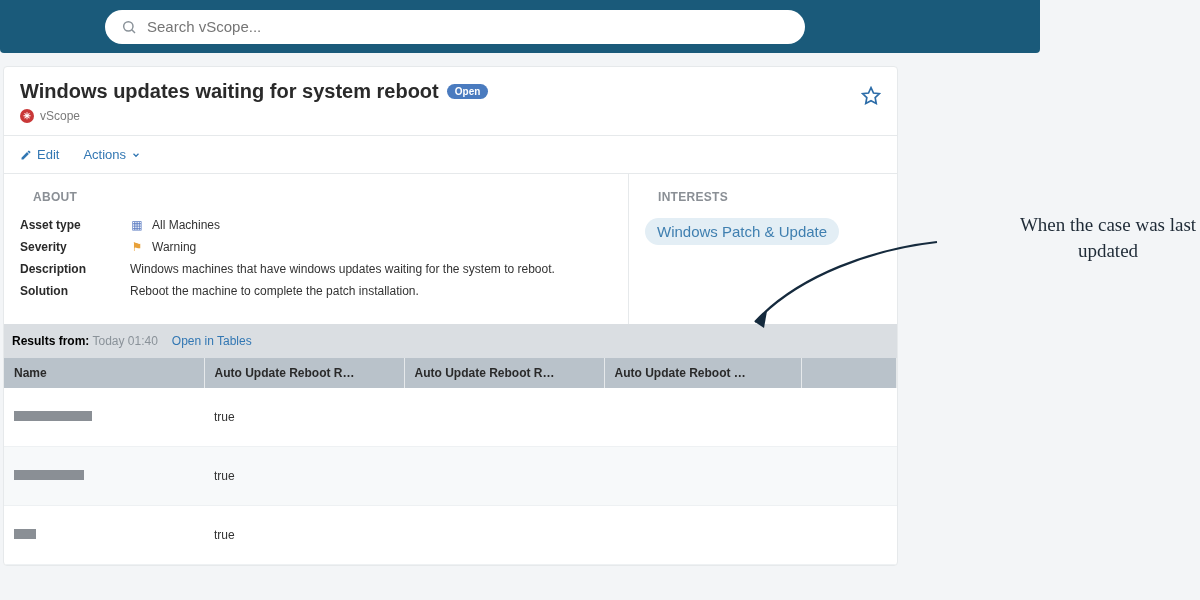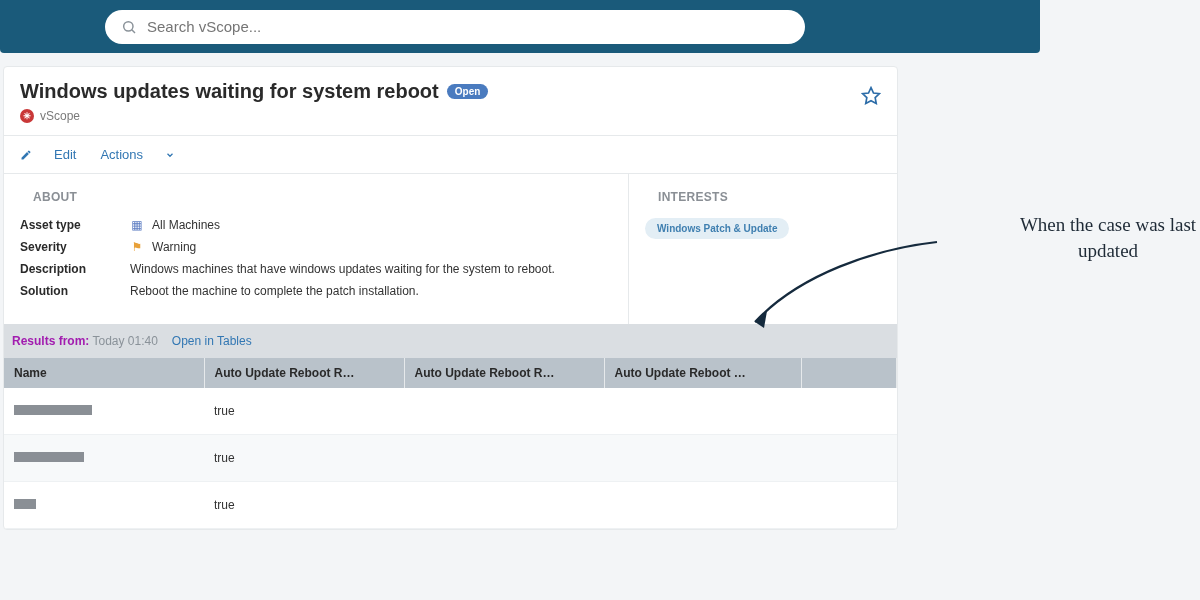--- a/index.html
+++ b/index.html
@@ -80,21 +80,21 @@
     border-bottom: 1px solid #e6e9eb;
     display: flex;
     gap: 24px;
     align-items: center;
   }
   .action-link {
     color: #3277b3;
     font-size: 13px;
     display: flex;
     align-items: center;
-    gap: 22px;
+    gap: 5px;
     cursor: pointer;
   }
   .content-grid {
     display: flex;
   }
   .about-col {
     flex: 1;
     padding: 16px 16px 18px 16px;
     border-right: 1px solid #e6e9eb;
   }
@@ -113,25 +113,24 @@
   .about-row { display: flex; margin-bottom: 8px; }
   .about-label { font-size: 12px; font-weight: 700; color: #2a2a2a; width: 110px; flex-shrink: 0; }
   .about-val { font-size: 12px; color: #333; display: flex; align-items: center; gap: 8px; }
   .mini-icon { width: 14px; display:inline-flex; justify-content:center; }
   .grid-icon { color: #5b7cc2; font-size: 12px; }
   .flag-icon { color: #e8a13a; font-size: 12px; }
   .interest-pill {
     display: inline-block;
     background: #e3eef5;
     color: #3f7fb0;
-    font-size: 10px;
+    font-size: 15px;
     padding: 5px 12px;
     border-radius: 14px;
     cursor: pointer;
-    font-weight: bold;
   }
   .results-bar {
     background: #dadee2;
     height: 34px;
     display: flex;
     align-items: center;
     justify-content: space-between;
     padding: 0 12px 0 8px;
   }
   .search-small {
@@ -142,37 +141,37 @@
     display: flex;
     align-items: center;
     padding: 0 8px;
     width: 200px;
   }
   .search-small input {
     border: none; outline: none; font-size: 12px; color: #8a9299;
     background: transparent; margin-left: 6px; width: 100%;
   }
   .results-right { display: flex; align-items: center; gap: 14px; font-size: 12px; }
-  .results-label { color: #a21caf; font-weight: 600; }
+  .results-label { color: #000000; font-weight: 600; }
   .results-time { color: #8a9299; }
   .open-tables { color: #3277b3; cursor: pointer; }
   .tbl { width: 100%; border-collapse: collapse; table-layout: fixed; }
   .tbl th {
     background: #b9c2ca;
     color: #2a2a2a;
     font-size: 12px;
     font-weight: 700;
     text-align: left;
     padding: 8px 10px;
     border-right: 1px solid #e6e9eb;
     overflow: hidden; white-space: nowrap; text-overflow: ellipsis;
   }
   .tbl td {
     font-size: 12px;
-    padding: 16px 10px;
+    padding: 22px 10px;
     border-bottom: 1px solid #eef1f3;
     overflow: hidden; white-space: nowrap;
   }
   .tbl tbody tr:nth-child(even) { background: #f7f9fa; }
   .redact {
     display: inline-block;
     height: 10px;
     background: #8a8f95;
   }
   .w1 { width: 78px; }

